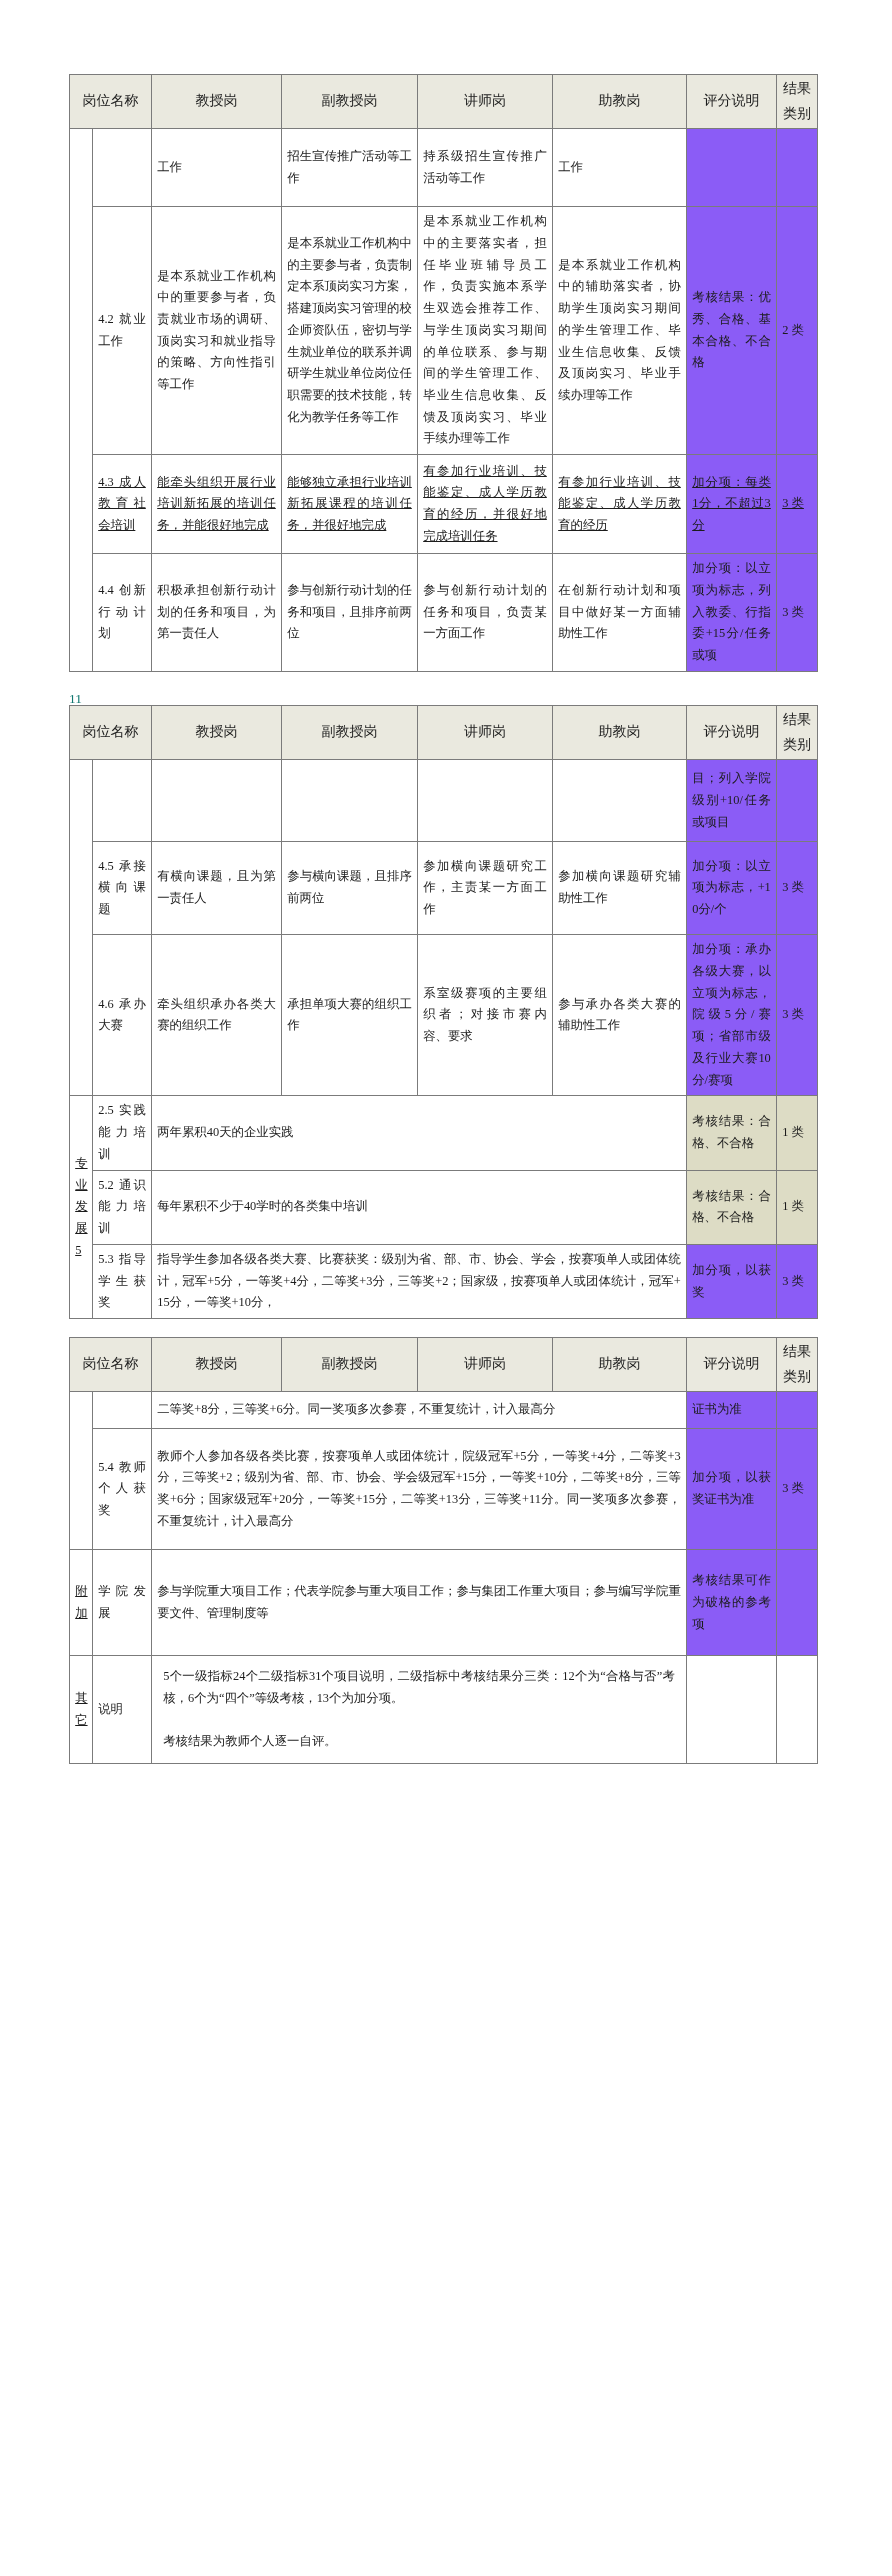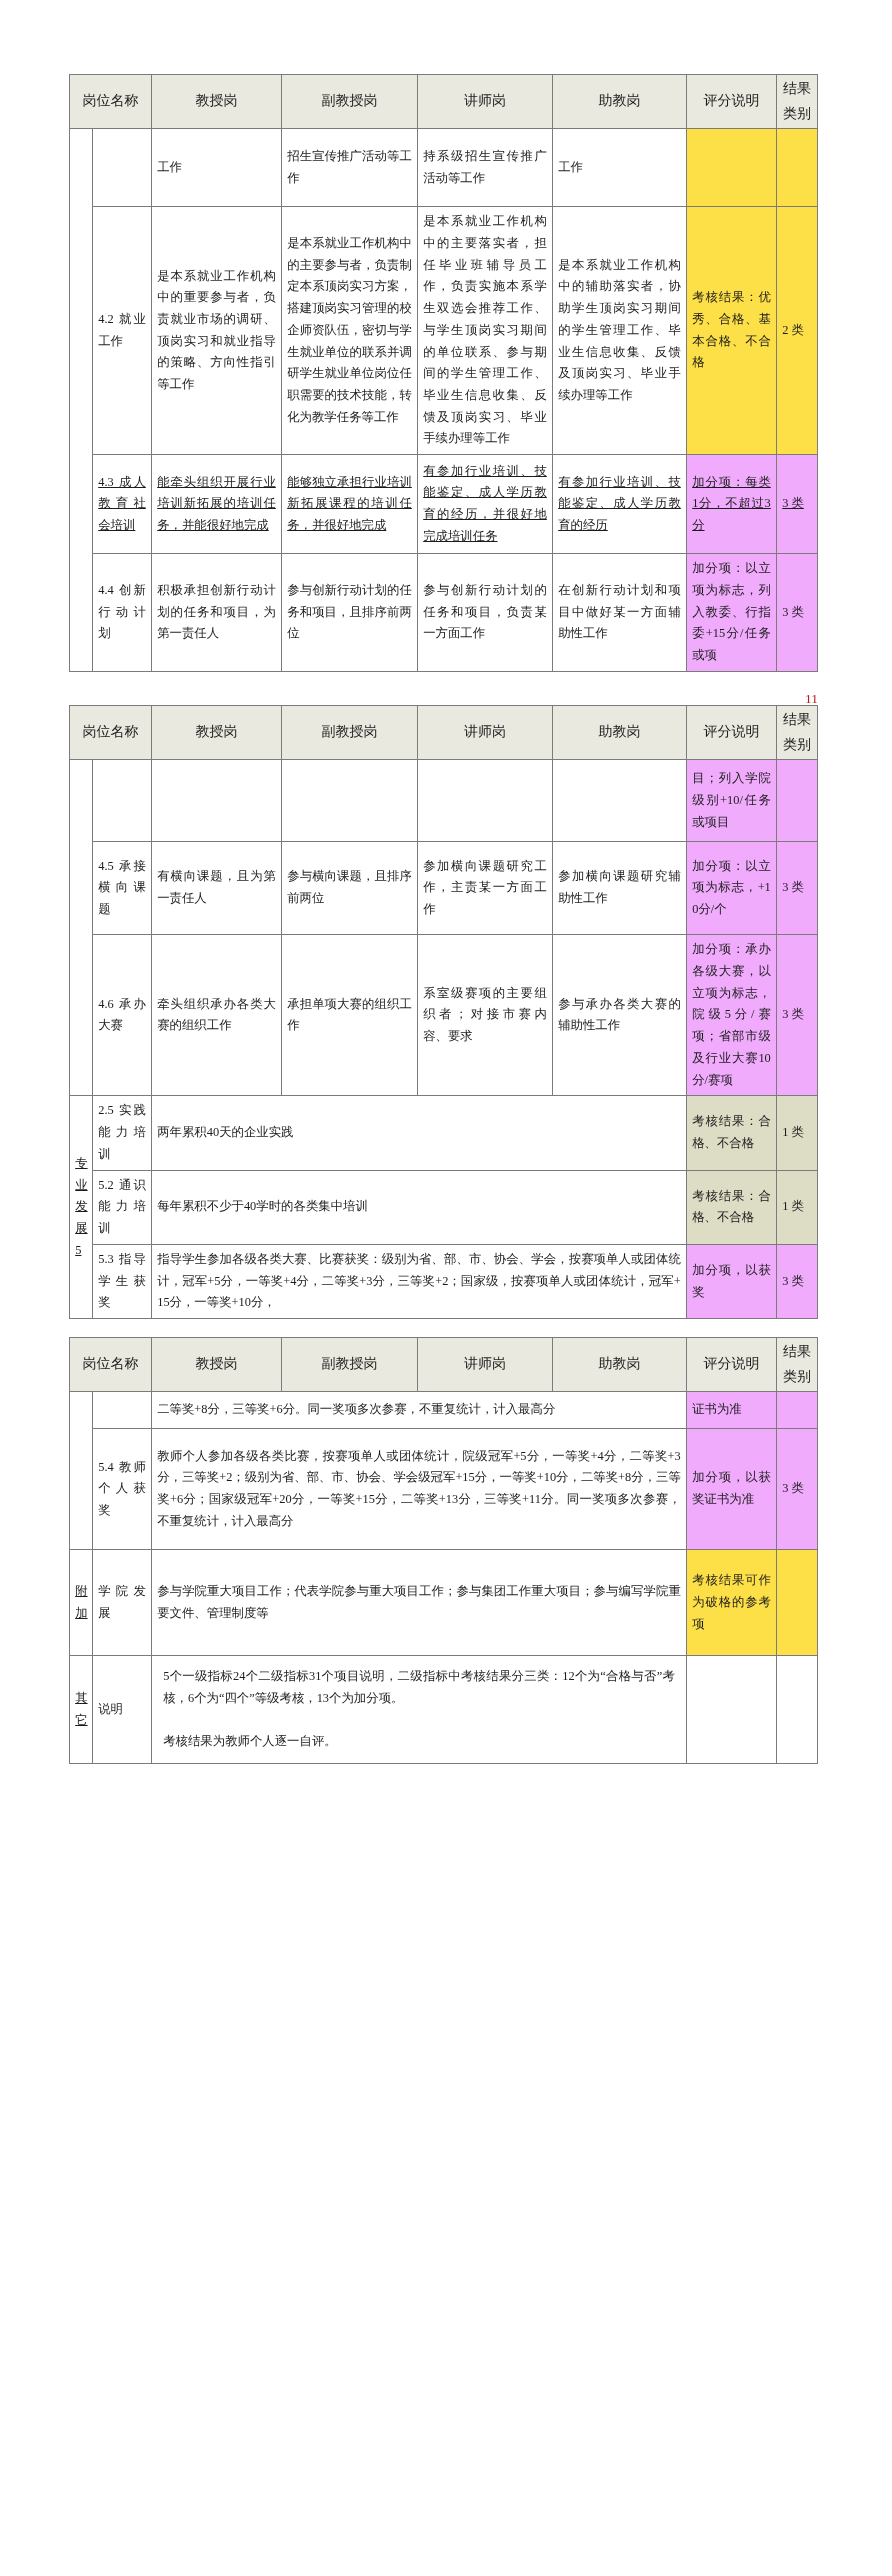--- a/index.html
+++ b/index.html
@@ -62,45 +62,45 @@
     line-height: 2.5;
     text-decoration: underline;
   }
   td.name {
     text-align: center;
     padding: 3.1px 2.1px;
   }
   td.score { padding: 3.1px 2.1px 3.1px 3.1px; line-height: 1.8; }
   td.cat   { text-align: center; padding: 2.1px 1px; }
 
-  td.peach { background: #fde047; }
-  td.mauve { background: #f0abfc; }
+  td.peach { background: #8b5cf6; }
+  td.mauve { background: #8b5cf6; }
   td.khaki { background: #dddcc5; }
 
   
   #t1-rA  { height: 78px; }
   #t1-r42 { height: 192px; }
   #t1-r43 { height: 99px; text-decoration: underline; }
   #t1-r44 { height: 106px; }
   #t2-rB  { height: 82px; }
   #t2-r45 { height: 93px; }
   #t2-r46 { height: 155px; }
   #t2-r51 { height: 58px; }
   #t2-r52 { height: 58px; }
   #t2-r53 { height: 72px; }
   #t3-rC  { height: 37px;  }
   #t3-r54 { height: 121px; }
   #t3-rFJ { height: 106px; }
   #t3-rQT { height: 95px; }
 
   .page-num {
     margin-top: 19.6px;
-    text-align: right;
+    text-align: left;
     font-size: 13.4px;
-    color: #b91c1c;
+    color: #0f766e;
   }
   td p { margin: 6px; font-family: Liberation Serif, serif; }
   td p + p { margin-top: 21.6px; }
 </style>
 </head>
 <body>
 
 <div class="page-block" id="pg11">
   <table class="doc">
     <colgroup>

